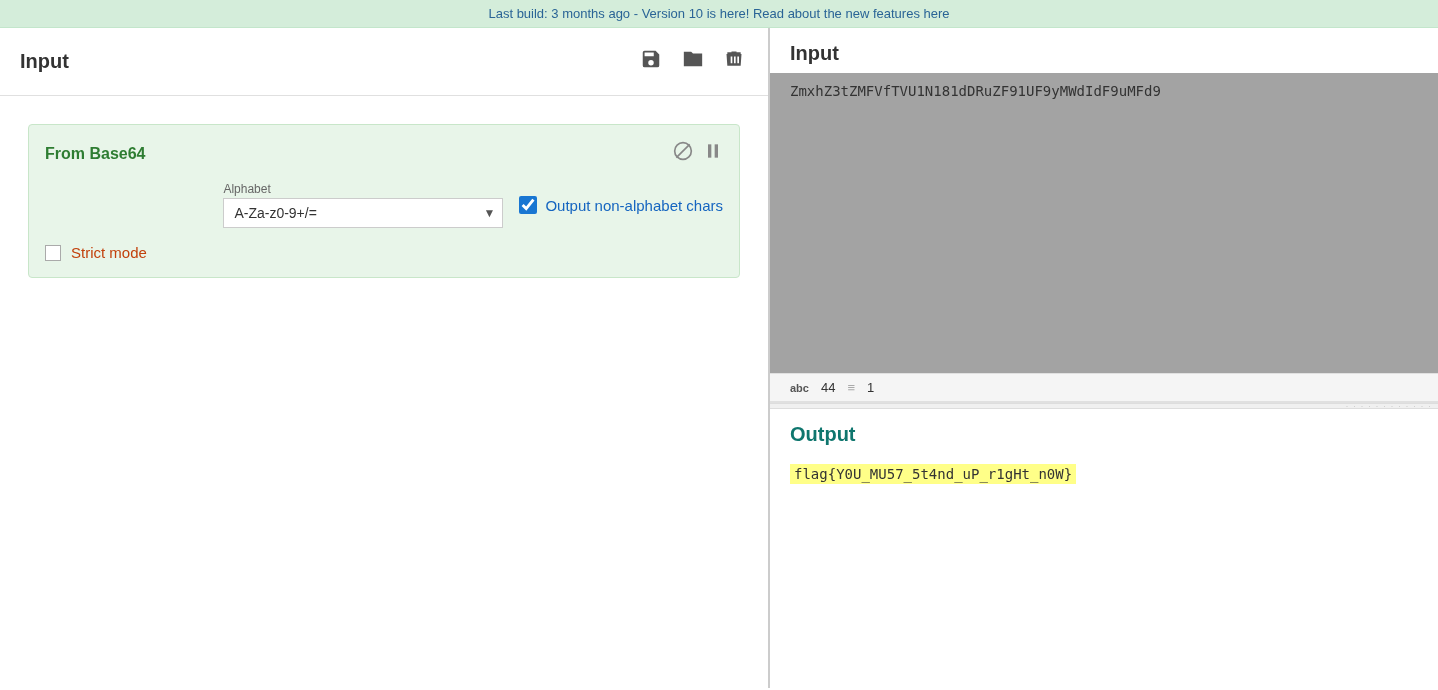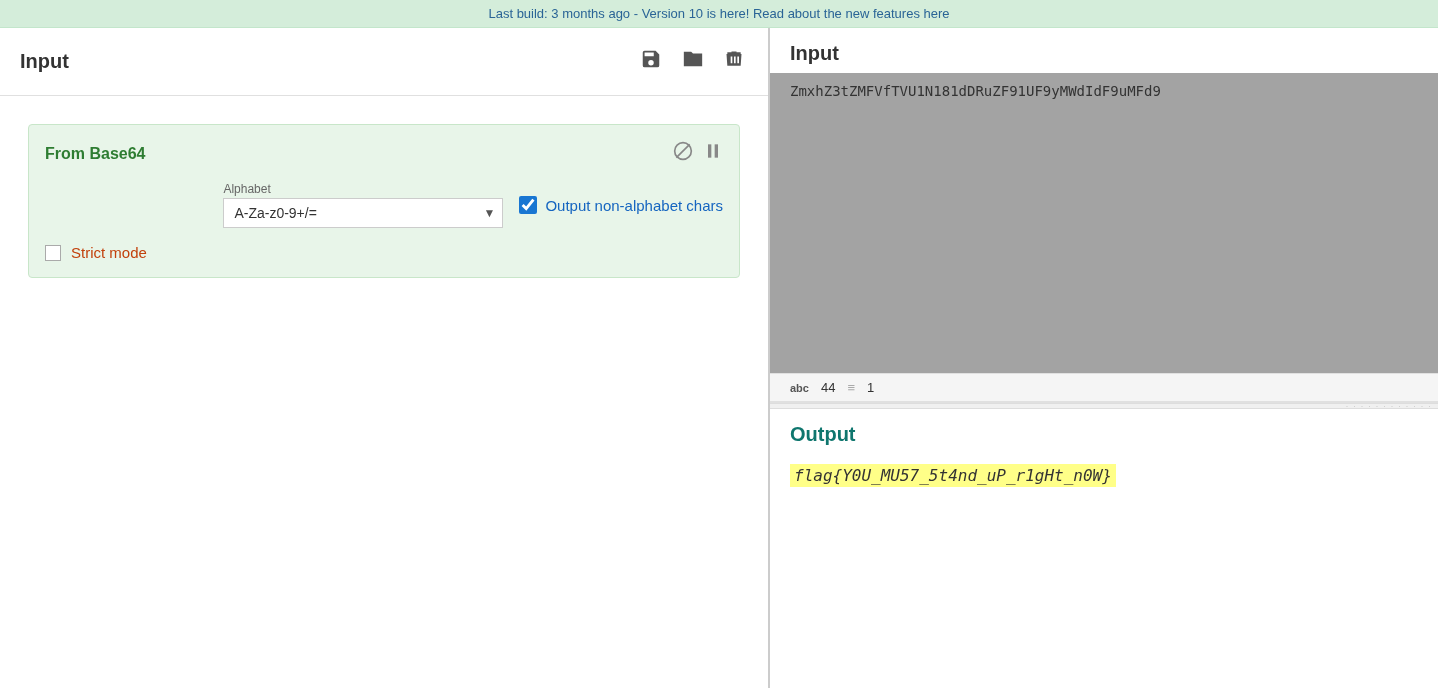--- a/index.html
+++ b/index.html
@@ -292,22 +292,21 @@
 
     #output-title {
       font-size: 20px;
       font-weight: bold;
       color: #0f766e;
     }
 
     #output-content {
       padding: 10px 20px;
       font-family: monospace;
-      font-size: 16px;
-      font-style: italic;
+      font-size: 14px;
     }
 
     #output-highlighted {
       background: #ffff88;
       padding: 2px 4px;
       display: inline-block;
     }
 
     
     .dots-handle {

